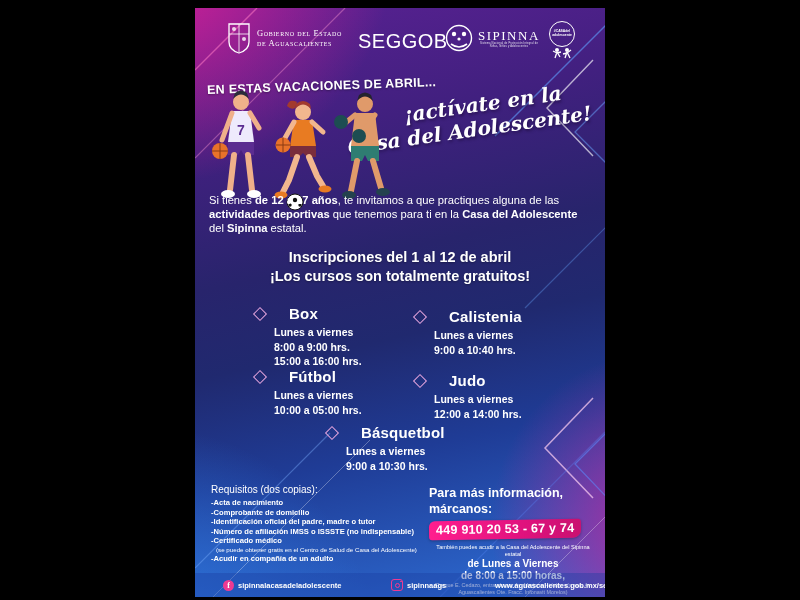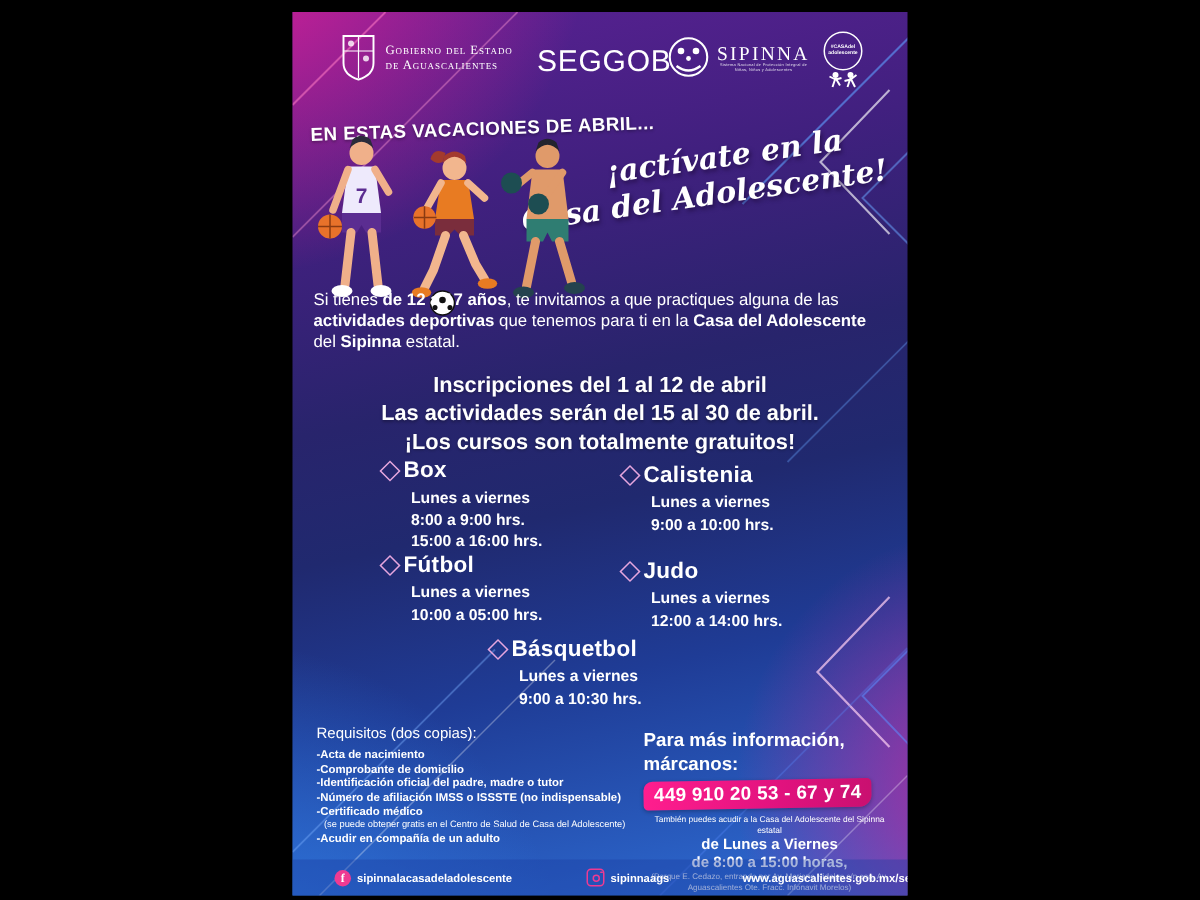--- a/index.html
+++ b/index.html
@@ -38,21 +38,21 @@
   
   .intro{position:absolute;left:14px;top:186px;width:378px;font-size:11.2px;line-height:13.8px;}
   .intro b{font-weight:bold;}
 
   
   .insc{position:absolute;left:0;top:240px;width:410px;text-align:center;
         font-size:14.5px;font-weight:bold;line-height:19px;text-shadow:0 1px 2px rgba(0,0,0,.3);}
 
   
   .act{position:absolute;}
-  .act-head{display:flex;align-items:center;gap:4px;}
+  .act-head{display:flex;align-items:center;gap:24px;}
   .diamond{width:8px;height:8px;border:1.5px solid #e6a6de;transform:rotate(45deg);flex:0 0 auto;}
   .act-name{font-size:15px;font-weight:bold;letter-spacing:.2px;}
   .act-sched{margin:3px 0 0 19px;font-size:10.5px;font-weight:bold;line-height:14.5px;}
 
   
   .req{position:absolute;left:16px;top:476px;width:232px;}
   .req-title{font-size:10px;font-weight:normal;margin-bottom:3px;}
   .req-item{font-size:7.6px;font-weight:bold;line-height:9.6px;}
   .req-note{font-size:6.2px;line-height:8px;margin-left:5px;font-weight:normal;}
 
@@ -195,21 +195,20 @@
         <circle cx="92" cy="112" r="2.2" fill="#111"></circle>
         <circle cx="87" cy="117" r="1.7" fill="#111"></circle>
         <circle cx="97" cy="117" r="1.7" fill="#111"></circle>
       </g>
     </svg>
 
     <div class="intro"><span>Si tienes </span><b>de 12 a 17 años</b><span>, te invitamos a que practiques alguna de las </span><b>actividades deportivas</b><span> que tenemos para ti en la </span><b>Casa del Adolescente</b><span> del </span><b>Sipinna</b><span> estatal.</span></div>
 
     <div class="insc">
       <div>Inscripciones del 1 al 12 de abril</div>
-      <div>Las actividades serán del 15 al 30 de abril.</div>
       <div>¡Los cursos son totalmente gratuitos!</div>
     </div>
 
     <div class="act" style="left:60px;top:297px;">
       <div class="act-head">
         <span class="diamond"></span>
         <span class="act-name">Box</span>
       </div>
       <div class="act-sched">
         <div>Lunes a viernes</div>
@@ -217,21 +216,21 @@
         <div>15:00 a 16:00 hrs.</div>
       </div>
     </div>
     <div class="act" style="left:220px;top:300px;">
       <div class="act-head">
         <span class="diamond"></span>
         <span class="act-name">Calistenia</span>
       </div>
       <div class="act-sched">
         <div>Lunes a viernes</div>
-        <div>9:00 a 10:00 hrs.</div>
+        <div>9:00 a 10:40 hrs.</div>
       </div>
     </div>
     <div class="act" style="left:60px;top:360px;">
       <div class="act-head">
         <span class="diamond"></span>
         <span class="act-name">Fútbol</span>
       </div>
       <div class="act-sched">
         <div>Lunes a viernes</div>
         <div>10:00 a 05:00 hrs.</div>

